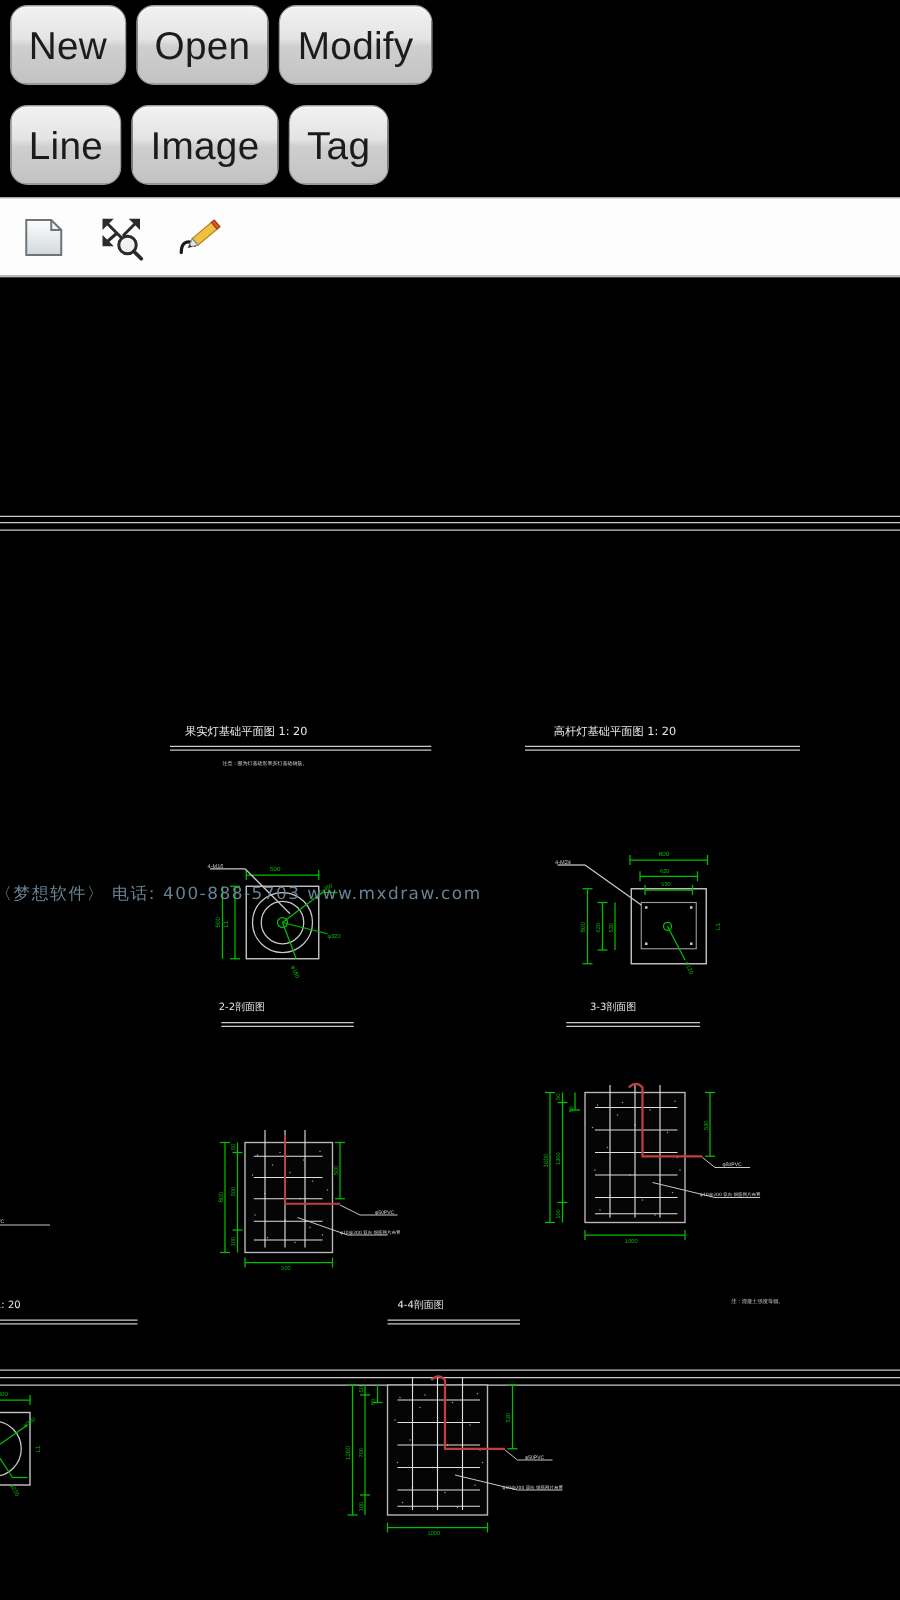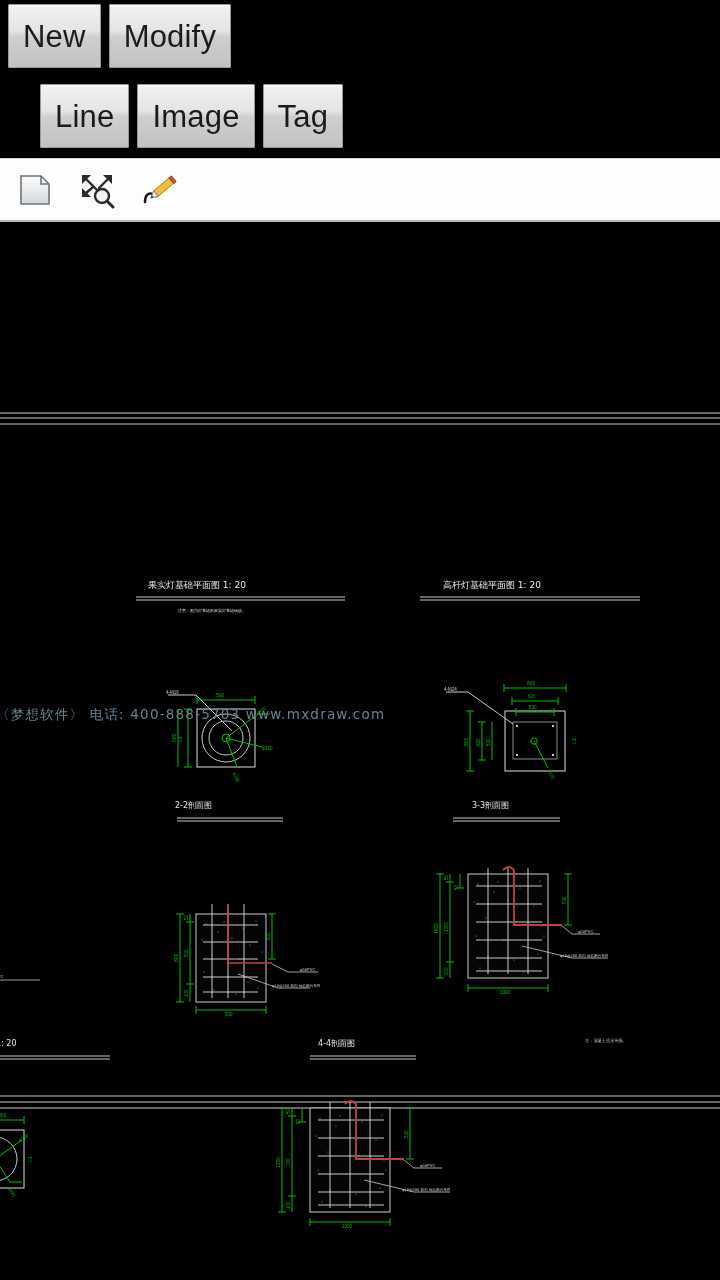--- a/index.html
+++ b/index.html
@@ -9,30 +9,30 @@
     position:relative;
   }
 
   
   #menu-panel{
     position:absolute;left:0;top:0;width:720px;height:158px;
     background:#000;
   }
   .btn-row{display:flex;gap:0;position:absolute;left:0;}
   .btn-row.row1{top:4px;}
-  .btn-row.row2{top:84px;margin-left:32px;}
+  .btn-row.row2{top:84px;}
   .menu-btn{
     margin-left:8px;
     height:64px;
     box-sizing:border-box;
     padding:0 14px;
     display:flex;align-items:center;justify-content:center;
     background:linear-gradient(to bottom,#f2f2f2 0%,#e4e4e4 42%,#cfcfcf 52%,#c2c2c2 100%);
     border:1px solid #9a9a9a;
-    border-radius:1px;
+    border-radius:14px;
     box-shadow:inset 0 1px 0 #ffffff, 0 1px 1px rgba(0,0,0,.6);
     color:#1b1b1b;
     font-size:31px;
     line-height:1;
     letter-spacing:.2px;
     white-space:nowrap;
     font-family:"Liberation Sans","DejaVu Sans",sans-serif;
   }
 
   
@@ -57,20 +57,21 @@
   }
   #cad-svg{display:block;width:720px;height:1058px;}
 </style>
 </head>
 <body>
 
 <div id="menu-panel">
 
   <div class="btn-row row1">
     <div class="menu-btn">New</div>
+    <div class="menu-btn">Open</div>
     <div class="menu-btn">Modify</div>
   </div>
 
   <div class="btn-row row2">
     <div class="menu-btn">Line</div>
     <div class="menu-btn">Image</div>
     <div class="menu-btn">Tag</div>
   </div>
 </div>
 

